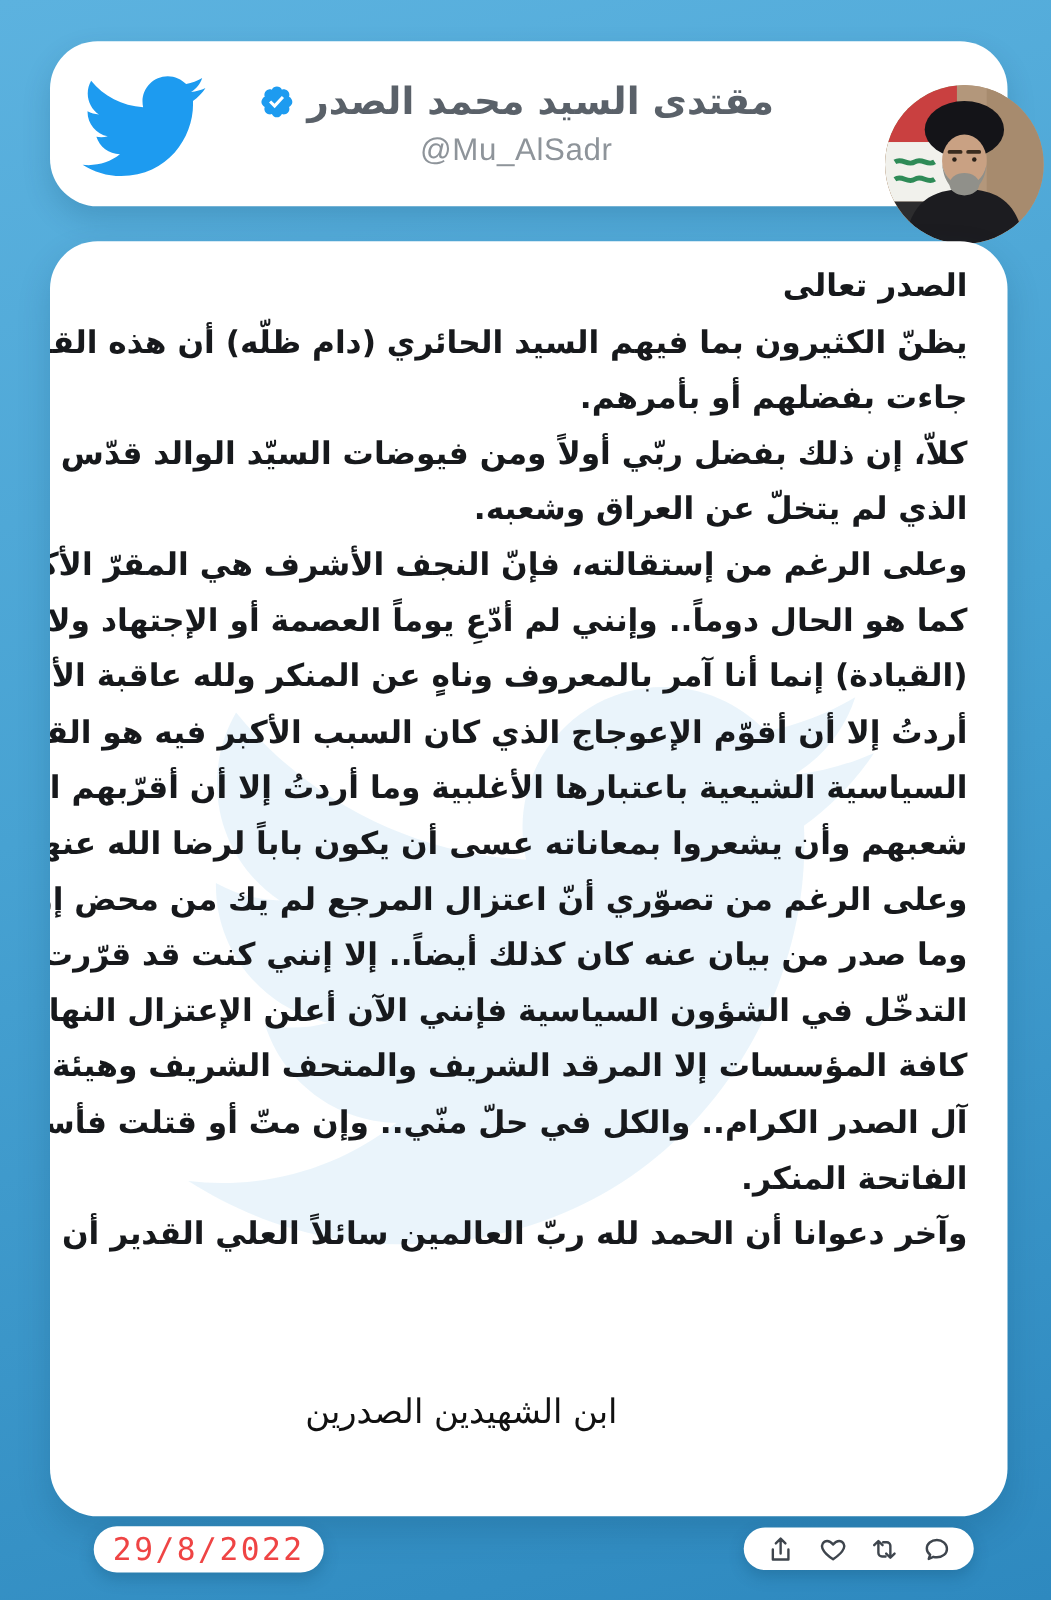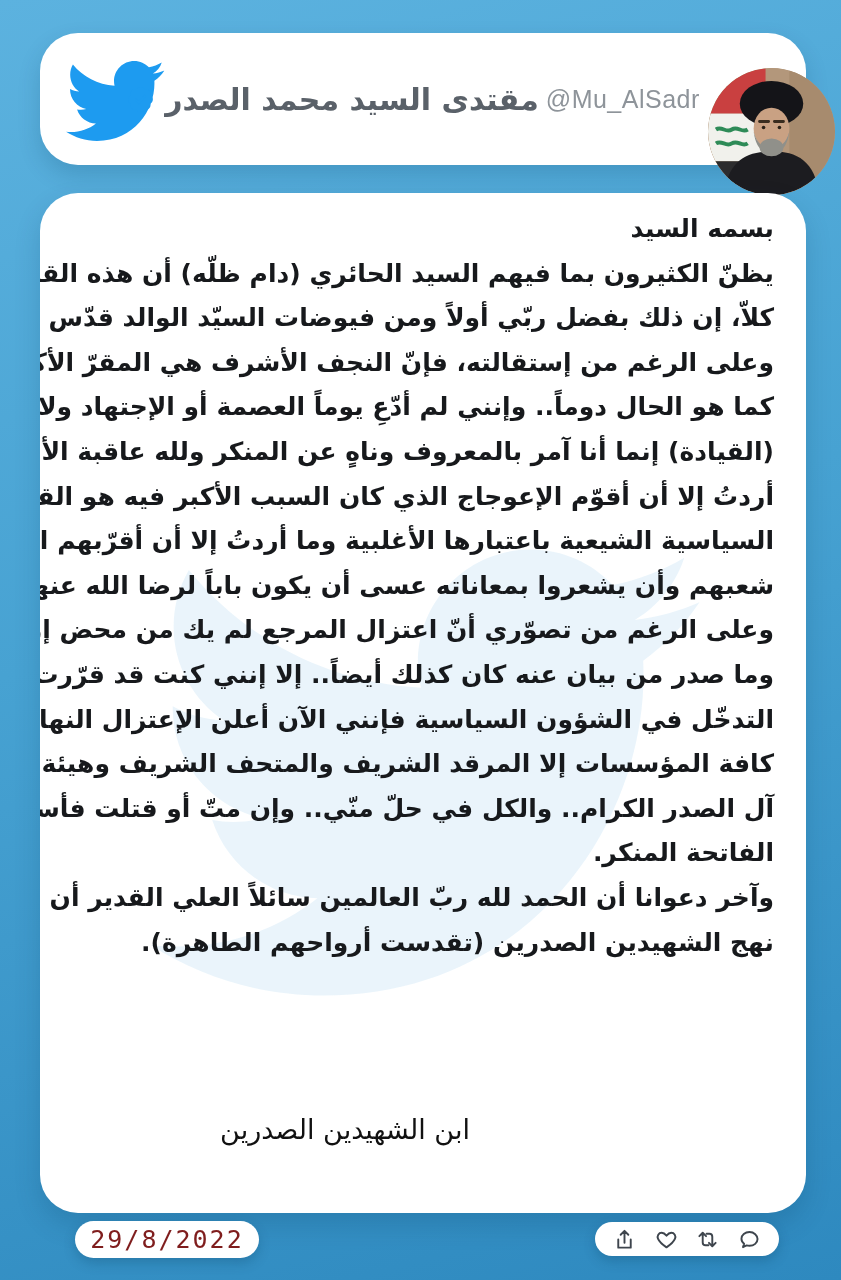--- a/index.html
+++ b/index.html
@@ -20,21 +20,21 @@
   }
   
   .header-card{
     position:absolute;left:40px;top:33px;width:766px;height:132px;
     background:#fff;border-radius:38px;
     box-shadow:0 10px 22px rgba(8,58,90,.18);
   }
   .logo{position:absolute;left:22px;top:16px;width:104px;height:100px;color:var(--twitter-blue);}
   .id-block{
     position:absolute;left:140px;right:160px;top:0;height:100%;
-    display:flex;flex-direction:row;align-items:center;justify-content:center;gap:7px;
+    display:flex;flex-direction:column;align-items:center;justify-content:center;gap:7px;
   }
   .name-row{display:flex;flex-direction:row;align-items:center;gap:10px;direction:rtl;}
   .display-name{
     font-size:30px;font-weight:700;color:var(--name-gray);white-space:nowrap;
     font-family:"DejaVu Sans",sans-serif;
   }
   .badge{width:29px;height:29px;flex:0 0 auto;color:var(--twitter-blue);}
   .handle{
     font-size:25px;color:var(--handle-gray);
     font-family:"Liberation Sans","DejaVu Sans",sans-serif;letter-spacing:.5px;
@@ -54,32 +54,32 @@
     color:var(--watermark);opacity:.55;pointer-events:none;
   }
   .lines{
     position:absolute;top:14px;left:34px;right:32px;direction:rtl;text-align:right;
   }
   .tweet-line{
     font-size:25px;font-weight:700;color:var(--text);
     line-height:44.6px;height:44.6px;white-space:nowrap;
   }
   .signature{
-    position:absolute;left:140px;top:912px;width:330px;text-align:center;direction:rtl;
+    position:absolute;left:124px;top:912px;width:330px;text-align:right;direction:rtl;
   }
   .signature-line{
     font-size:27px;font-weight:400;color:#111;line-height:50px;white-space:nowrap;
   }
   
   .date-pill{
     position:absolute;left:75px;top:1221px;width:184px;height:37px;border-radius:19px;
     background:#fff;box-shadow:0 5px 12px rgba(8,58,90,.25);
     display:flex;align-items:center;justify-content:center;
     font-family:"DejaVu Sans Mono","Liberation Mono",monospace;
-    font-size:25px;color:#7f1d1d;letter-spacing:2px;
+    font-size:25px;color:#ef4444;letter-spacing:2px;
   }
   .actions-pill{
     position:absolute;left:595px;top:1222px;width:184px;height:34px;border-radius:17px;
     background:#fff;box-shadow:0 5px 12px rgba(8,58,90,.25);
     display:flex;align-items:center;justify-content:space-evenly;color:var(--icon-gray);
   }
   .action-icon{width:23px;height:23px;cursor:pointer;}
   .action-icon svg{display:block;width:100%;height:100%;}
 </style>
 </head>
@@ -137,37 +137,38 @@
   </div>
 
   <div class="body-card">
     <span class="watermark">
       <svg viewBox="0 0 24 24" fill="currentColor" aria-hidden="true">
         <path d="M23.643 4.937c-.835.37-1.732.62-2.675.733.962-.576 1.7-1.49 2.048-2.578-.9.534-1.897.922-2.958 1.13-.85-.904-2.06-1.47-3.4-1.47-2.572 0-4.658 2.086-4.658 4.66 0 .364.042.718.12 1.06-3.873-.195-7.304-2.05-9.602-4.868-.4.69-.63 1.49-.63 2.342 0 1.616.823 3.043 2.072 3.878-.764-.025-1.482-.234-2.11-.583v.06c0 2.257 1.605 4.14 3.737 4.568-.392.106-.803.162-1.227.162-.3 0-.593-.028-.877-.082.593 1.85 2.313 3.198 4.352 3.234-1.595 1.25-3.604 1.995-5.786 1.995-.376 0-.747-.022-1.112-.065 2.062 1.323 4.51 2.093 7.14 2.093 8.57 0 13.255-7.098 13.255-13.254 0-.2-.005-.402-.014-.602.91-.658 1.7-1.477 2.323-2.41z"></path>
       </svg>
     </span>
 
     <div class="lines">
-        <div class="tweet-line">بسمه السيد</div>
+        <div class="tweet-line">الصدر تعالى</div>
         <div class="tweet-line">يظنّ الكثيرون بما فيهم السيد الحائري (دام ظلّه) أن هذه القيادة</div>
+        <div class="tweet-line">جاءت بفضلهم أو بأمرهم.</div>
         <div class="tweet-line">كلاّ، إن ذلك بفضل ربّي أولاً ومن فيوضات السيّد الوالد قدّس سرّه..</div>
+        <div class="tweet-line">الذي لم يتخلّ عن العراق وشعبه.</div>
         <div class="tweet-line">وعلى الرغم من إستقالته، فإنّ النجف الأشرف هي المقرّ الأكبر للمرجعية</div>
         <div class="tweet-line">كما هو الحال دوماً.. وإنني لم أدّعِ يوماً العصمة أو الإجتهاد ولا حتى</div>
         <div class="tweet-line">(القيادة) إنما أنا آمر بالمعروف وناهٍ عن المنكر ولله عاقبة الأمور.. وما</div>
         <div class="tweet-line">أردتُ إلا أن أقوّم الإعوجاج الذي كان السبب الأكبر فيه هو القوى</div>
         <div class="tweet-line">السياسية الشيعية باعتبارها الأغلبية وما أردتُ إلا أن أقرّبهم الى</div>
         <div class="tweet-line">شعبهم وأن يشعروا بمعاناته عسى أن يكون باباً لرضا الله عنهم..</div>
         <div class="tweet-line">وعلى الرغم من تصوّري أنّ اعتزال المرجع لم يك من محض إرادته..</div>
         <div class="tweet-line">وما صدر من بيان عنه كان كذلك أيضاً.. إلا إنني كنت قد قرّرت عدم</div>
         <div class="tweet-line">التدخّل في الشؤون السياسية فإنني الآن أعلن الإعتزال النهائي وغلق</div>
         <div class="tweet-line">كافة المؤسسات إلا المرقد الشريف والمتحف الشريف وهيئة تراث</div>
         <div class="tweet-line">آل الصدر الكرام.. والكل في حلّ منّي.. وإن متّ أو قتلت فأسألكم</div>
         <div class="tweet-line">الفاتحة المنكر.</div>
         <div class="tweet-line">وآخر دعوانا أن الحمد لله ربّ العالمين سائلاً العلي القدير أن يثبتنا على</div>
-        <div class="tweet-line">نهج الشهيدين الصدرين (تقدست أرواحهم الطاهرة).</div>
       </div>
 
     <div class="signature">
         <div class="signature-line">ابن الشهيدين الصدرين</div>
       </div>
   </div>
 
   <div class="date-pill">29/8/2022</div>
 
   <div class="actions-pill">

